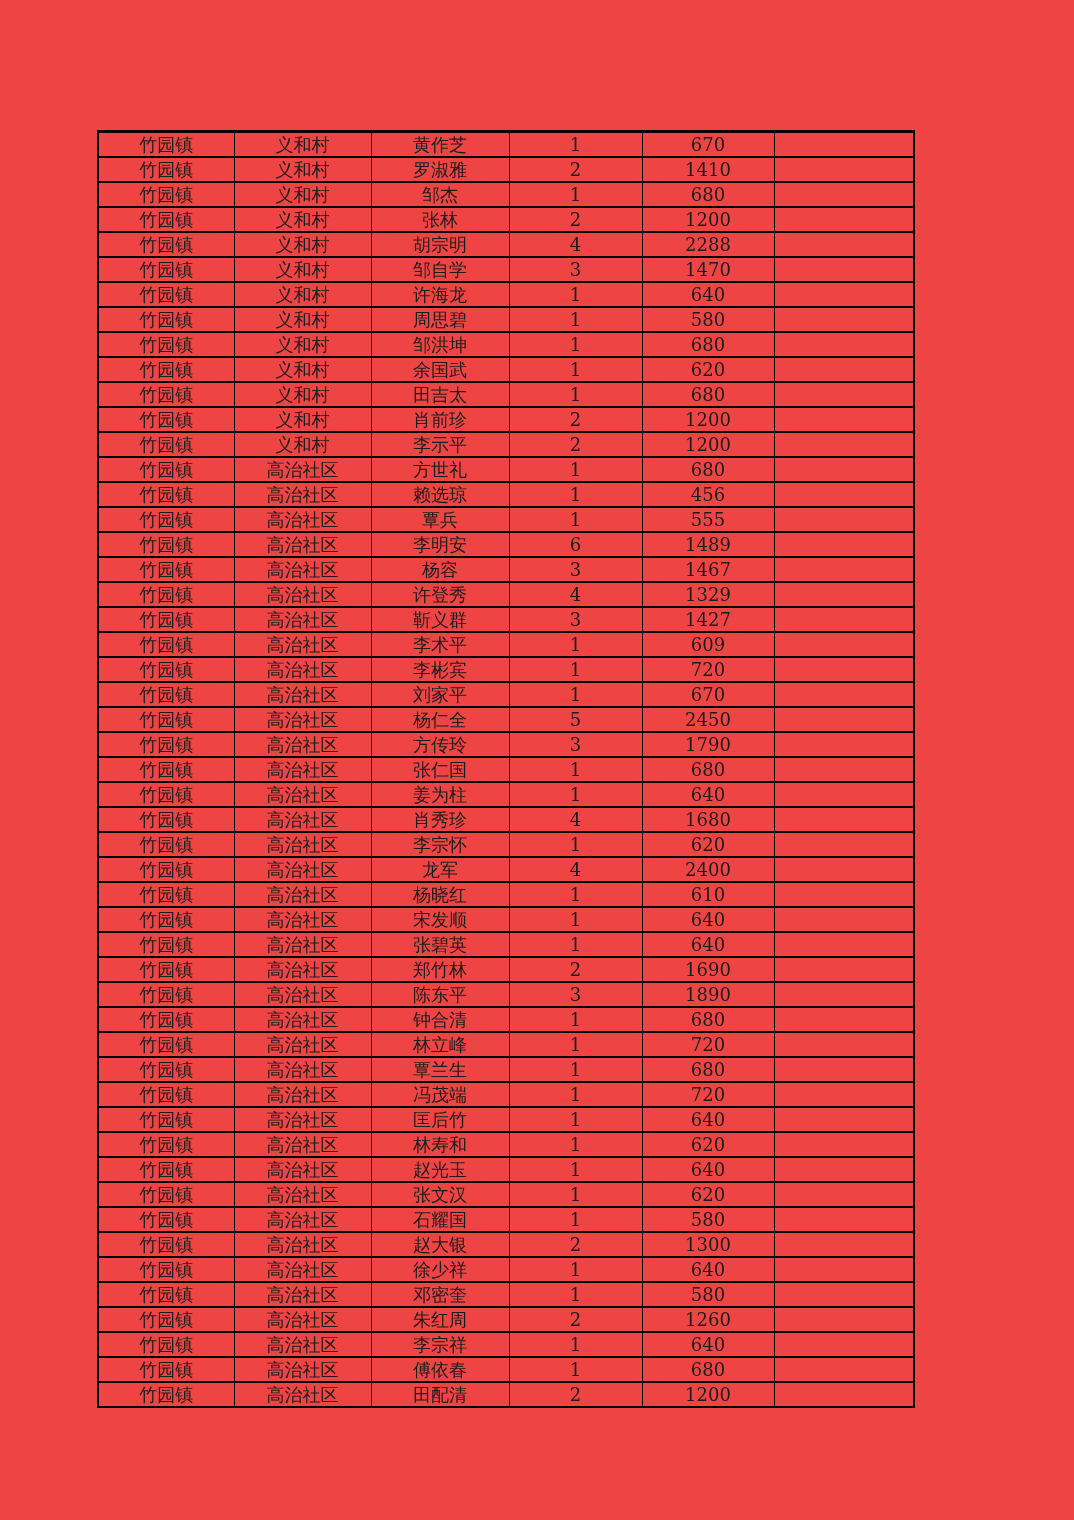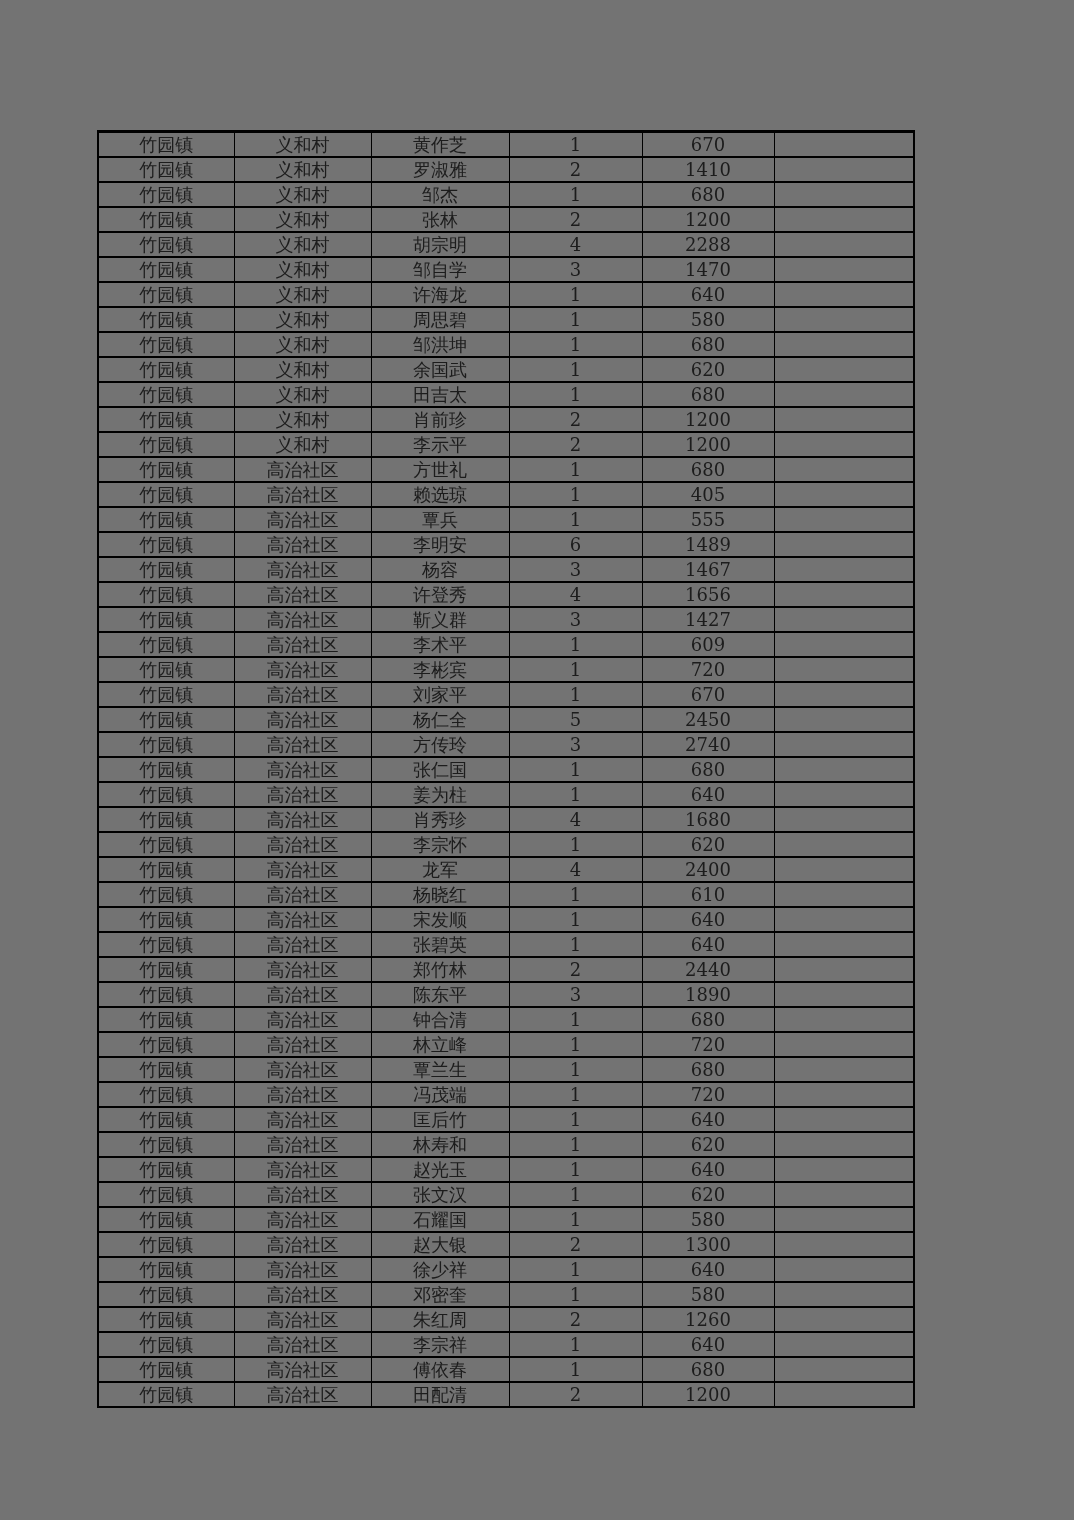--- a/index.html
+++ b/index.html
@@ -13,21 +13,21 @@
     font-family: "DejaVu Serif", "Liberation Serif", serif;
     position: relative;
     overflow: hidden;
   }
   .sheet {
     position: absolute;
     left: 0;
     top: 0;
     width: 1074px;
     height: 1520px;
-    background: #737373;
+    background: #ef4444;
     text-decoration: underline;
   }
   table.data-table {
     position: absolute;
     left: 97px;
     top: 130px;
     width: 816px;
     border-collapse: collapse;
     table-layout: fixed;
     border: 2px solid #000000;
@@ -178,21 +178,21 @@
           <td>方世礼</td>
           <td>1</td>
           <td>680</td>
           <td></td>
         </tr>
         <tr>
           <td>竹园镇</td>
           <td>高治社区</td>
           <td>赖选琼</td>
           <td>1</td>
-          <td>405</td>
+          <td>456</td>
           <td></td>
         </tr>
         <tr>
           <td>竹园镇</td>
           <td>高治社区</td>
           <td>覃兵</td>
           <td>1</td>
           <td>555</td>
           <td></td>
         </tr>
@@ -210,21 +210,21 @@
           <td>杨容</td>
           <td>3</td>
           <td>1467</td>
           <td></td>
         </tr>
         <tr>
           <td>竹园镇</td>
           <td>高治社区</td>
           <td>许登秀</td>
           <td>4</td>
-          <td>1656</td>
+          <td>1329</td>
           <td></td>
         </tr>
         <tr>
           <td>竹园镇</td>
           <td>高治社区</td>
           <td>靳义群</td>
           <td>3</td>
           <td>1427</td>
           <td></td>
         </tr>
@@ -258,21 +258,21 @@
           <td>杨仁全</td>
           <td>5</td>
           <td>2450</td>
           <td></td>
         </tr>
         <tr>
           <td>竹园镇</td>
           <td>高治社区</td>
           <td>方传玲</td>
           <td>3</td>
-          <td>2740</td>
+          <td>1790</td>
           <td></td>
         </tr>
         <tr>
           <td>竹园镇</td>
           <td>高治社区</td>
           <td>张仁国</td>
           <td>1</td>
           <td>680</td>
           <td></td>
         </tr>
@@ -330,21 +330,21 @@
           <td>张碧英</td>
           <td>1</td>
           <td>640</td>
           <td></td>
         </tr>
         <tr>
           <td>竹园镇</td>
           <td>高治社区</td>
           <td>郑竹林</td>
           <td>2</td>
-          <td>2440</td>
+          <td>1690</td>
           <td></td>
         </tr>
         <tr>
           <td>竹园镇</td>
           <td>高治社区</td>
           <td>陈东平</td>
           <td>3</td>
           <td>1890</td>
           <td></td>
         </tr>

